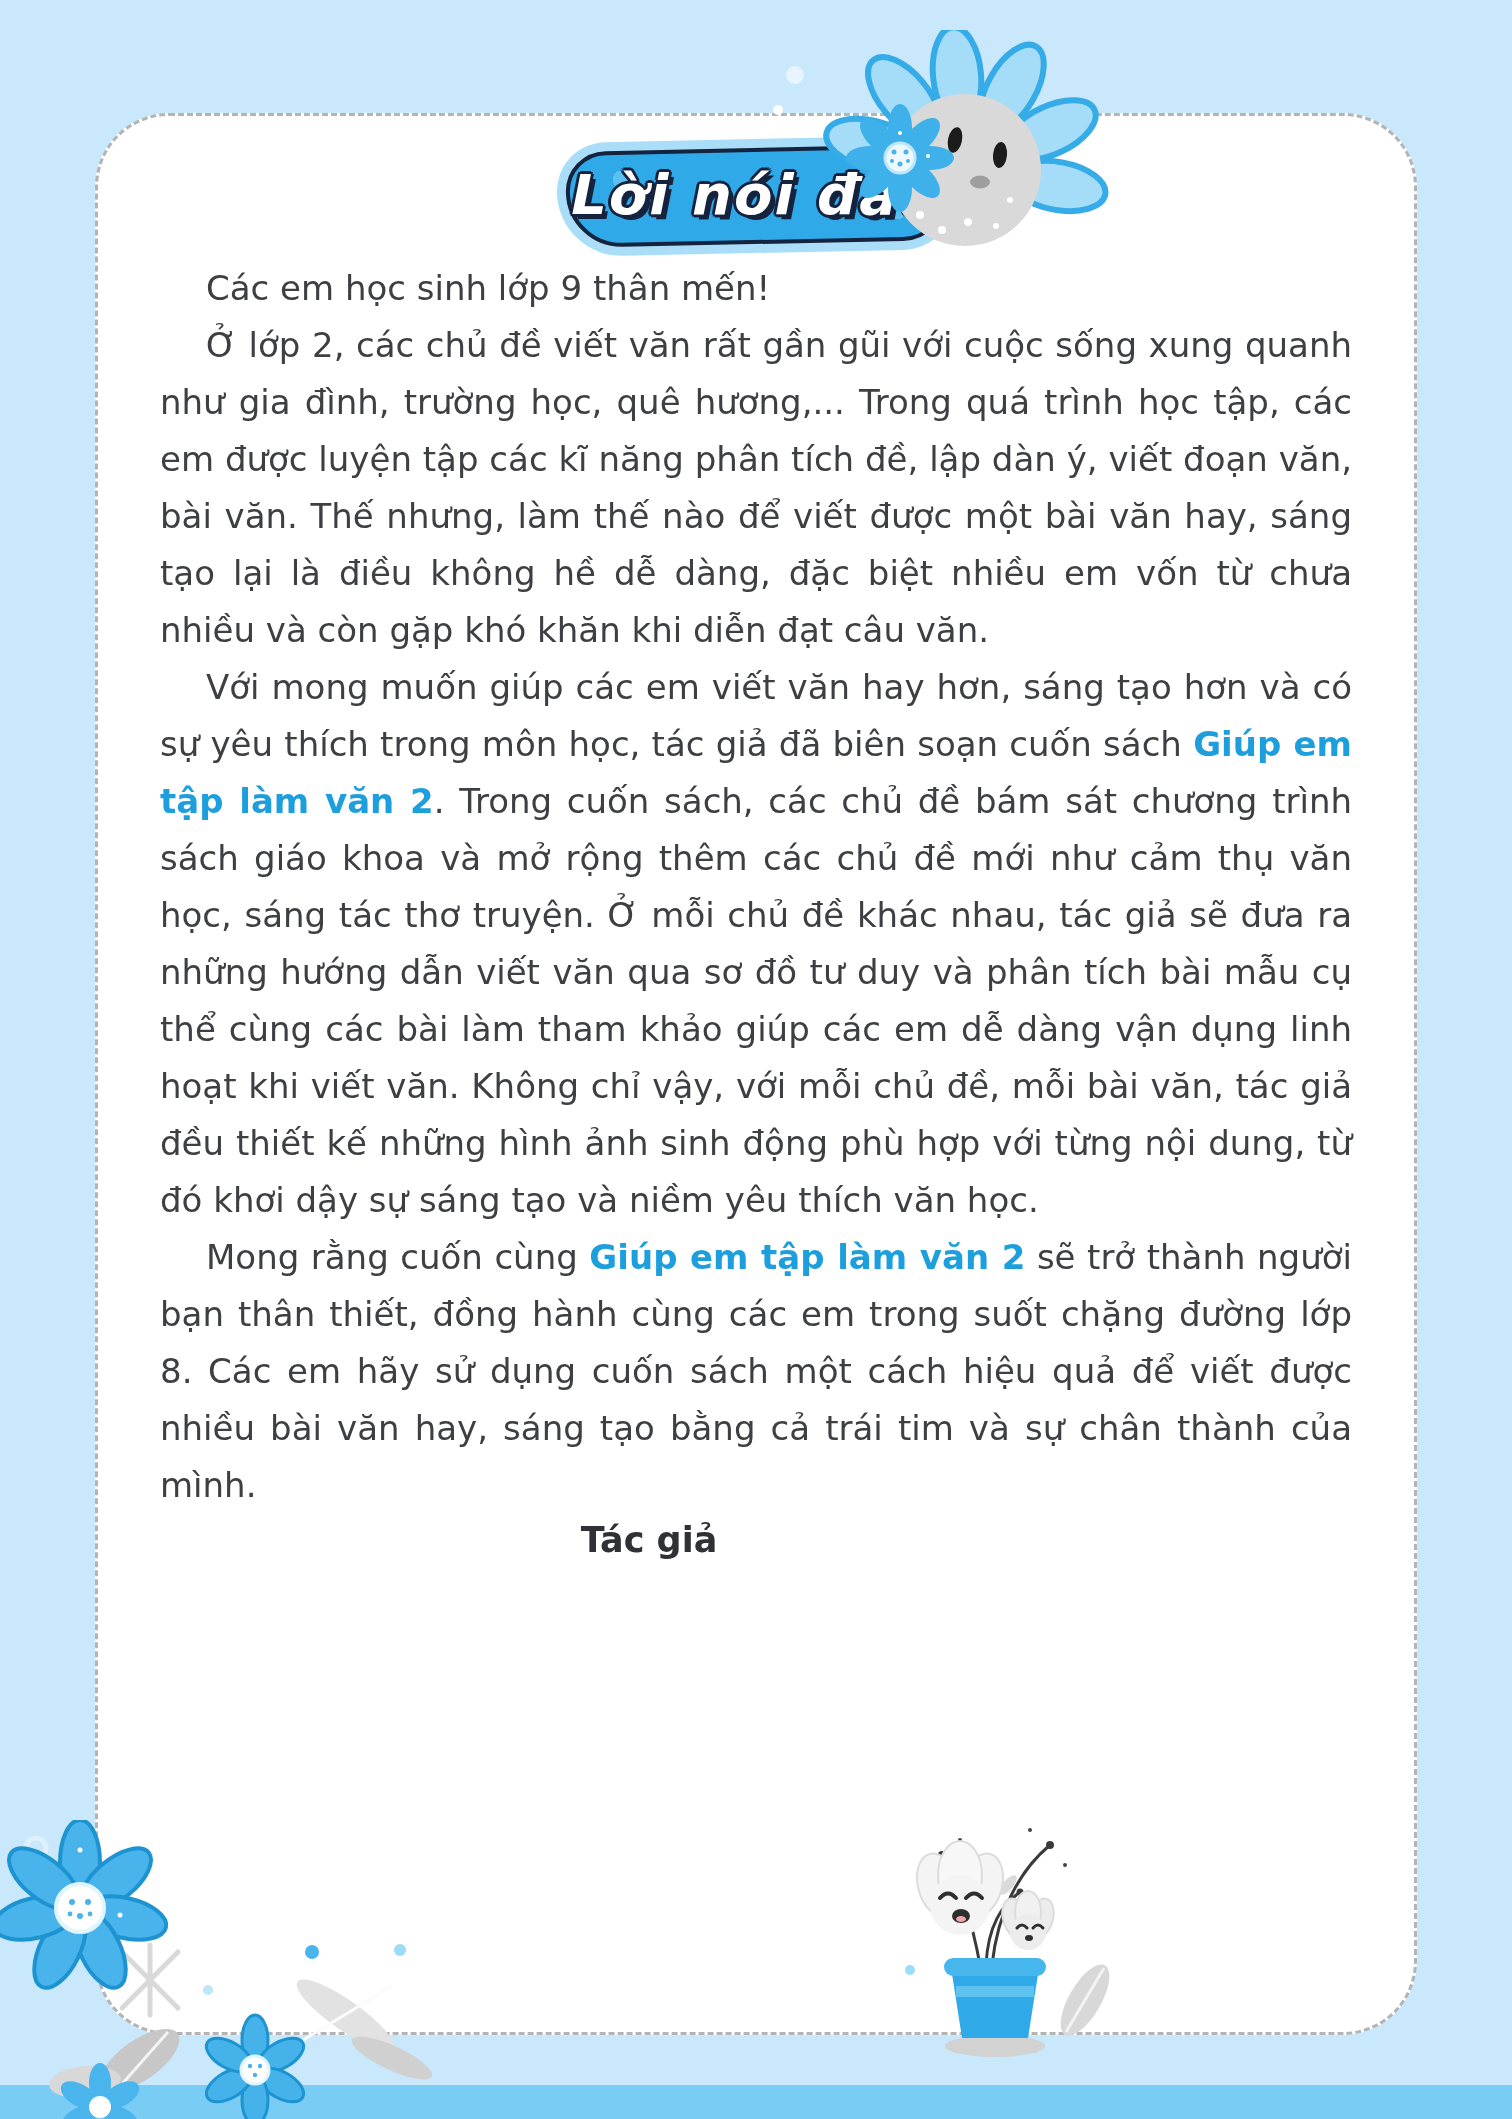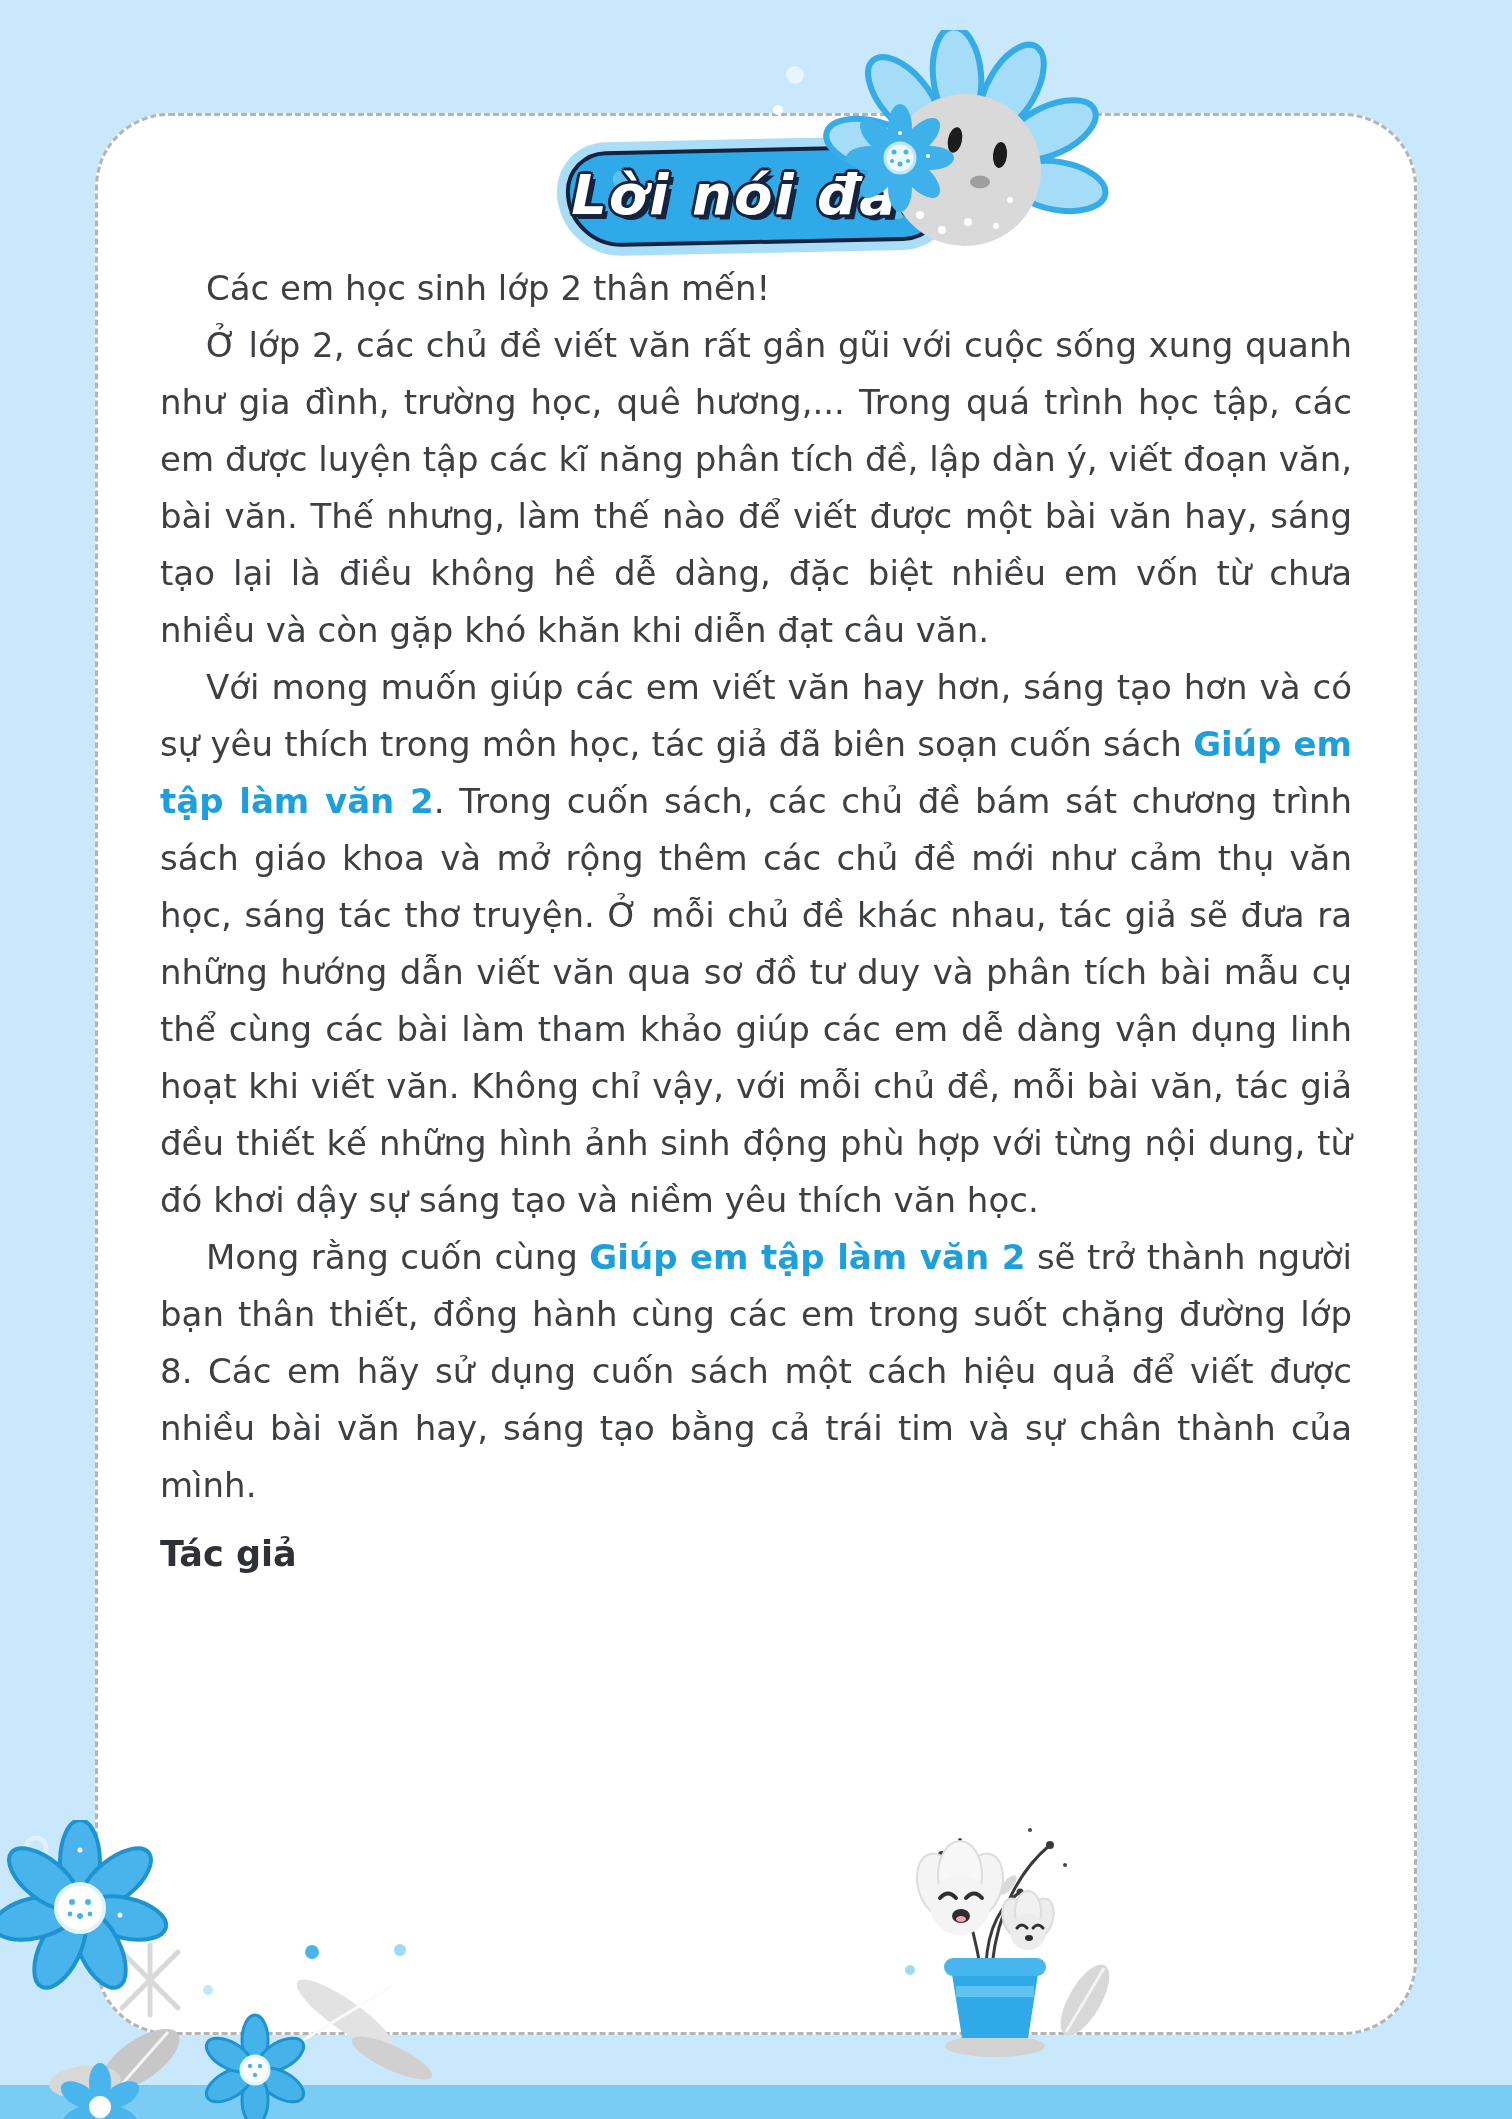--- a/index.html
+++ b/index.html
@@ -49,22 +49,22 @@
   }
   .content p {
     margin:0;
     font-size:34px; line-height:57px;
     color:#3e3f43;
     text-align:justify;
     text-indent:46px;
   }
   .highlight { color:#1e9fdd; font-weight:bold; }
   .signature {
-    margin-top:20px; padding-right:214px;
-    text-align:left;
+    margin-top:6px; padding-right:214px;
+    text-align:center;
     font-size:35px; font-weight:bold; color:#303136;
   }
   .deco { position:absolute; z-index:3; }
   .deco-top-right   { left:770px; top:30px;   width:360px; height:230px; }
   .deco-bottom-left { left:0px;   top:1820px; width:470px; height:300px; }
   .deco-bottom-right{ left:880px; top:1810px; width:330px; height:300px; }
   .bottom-band {
     position:absolute; left:0; bottom:0;
     width:100%; height:34px;
     background:#79cdf5; z-index:2;
@@ -74,21 +74,21 @@
 <body>
 
 <div class="canvas">
 
   <div class="sheet">
     <div class="title-row">
       <div class="title-blob"></div>
       <h1 class="title-text">Lời nói đầu</h1>
     </div>
     <div class="content">
-      <p>Các em học sinh lớp 2 thân mến!</p>
+      <p>Các em học sinh lớp 9 thân mến!</p>
       <p>Ở lớp 2, các chủ đề viết văn rất gần gũi với cuộc sống xung quanh như gia đình, trường học, quê hương,... Trong quá trình học tập, các em được luyện tập các kĩ năng phân tích đề, lập dàn ý, viết đoạn văn, bài văn. Thế nhưng, làm thế nào để viết được một bài văn hay, sáng tạo lại là điều không hề dễ dàng, đặc biệt nhiều em vốn từ chưa nhiều và còn gặp khó khăn khi diễn đạt câu văn.</p>
       <p><span>Với mong muốn giúp các em viết văn hay hơn, sáng tạo hơn và có sự yêu thích trong môn học, tác giả đã biên soạn cuốn sách </span><span class="highlight">Giúp em tập làm văn 2</span><span>. Trong cuốn sách, các chủ đề bám sát chương trình sách giáo khoa và mở rộng thêm các chủ đề mới như cảm thụ văn học, sáng tác thơ truyện. Ở mỗi chủ đề khác nhau, tác giả sẽ đưa ra những hướng dẫn viết văn qua sơ đồ tư duy và phân tích bài mẫu cụ thể cùng các bài làm tham khảo giúp các em dễ dàng vận dụng linh hoạt khi viết văn. Không chỉ vậy, với mỗi chủ đề, mỗi bài văn, tác giả đều thiết kế những hình ảnh sinh động phù hợp với từng nội dung, từ đó khơi dậy sự sáng tạo và niềm yêu thích văn học.</span></p>
       <p><span>Mong rằng cuốn cùng </span><span class="highlight">Giúp em tập làm văn 2</span><span> sẽ trở thành người bạn thân thiết, đồng hành cùng các em trong suốt chặng đường lớp 8. Các em hãy sử dụng cuốn sách một cách hiệu quả để viết được nhiều bài văn hay, sáng tạo bằng cả trái tim và sự chân thành của mình.</span></p>
       <div class="signature">Tác giả</div>
     </div>
   </div>
 
   <svg class="deco deco-top-right" viewBox="0 0 360 230">
     <g>
       <ellipse cx="103" cy="115" rx="24" ry="48" fill="#a5dcf8" stroke="#35abe7" stroke-width="6" transform="rotate(-75 103 115)"></ellipse>

